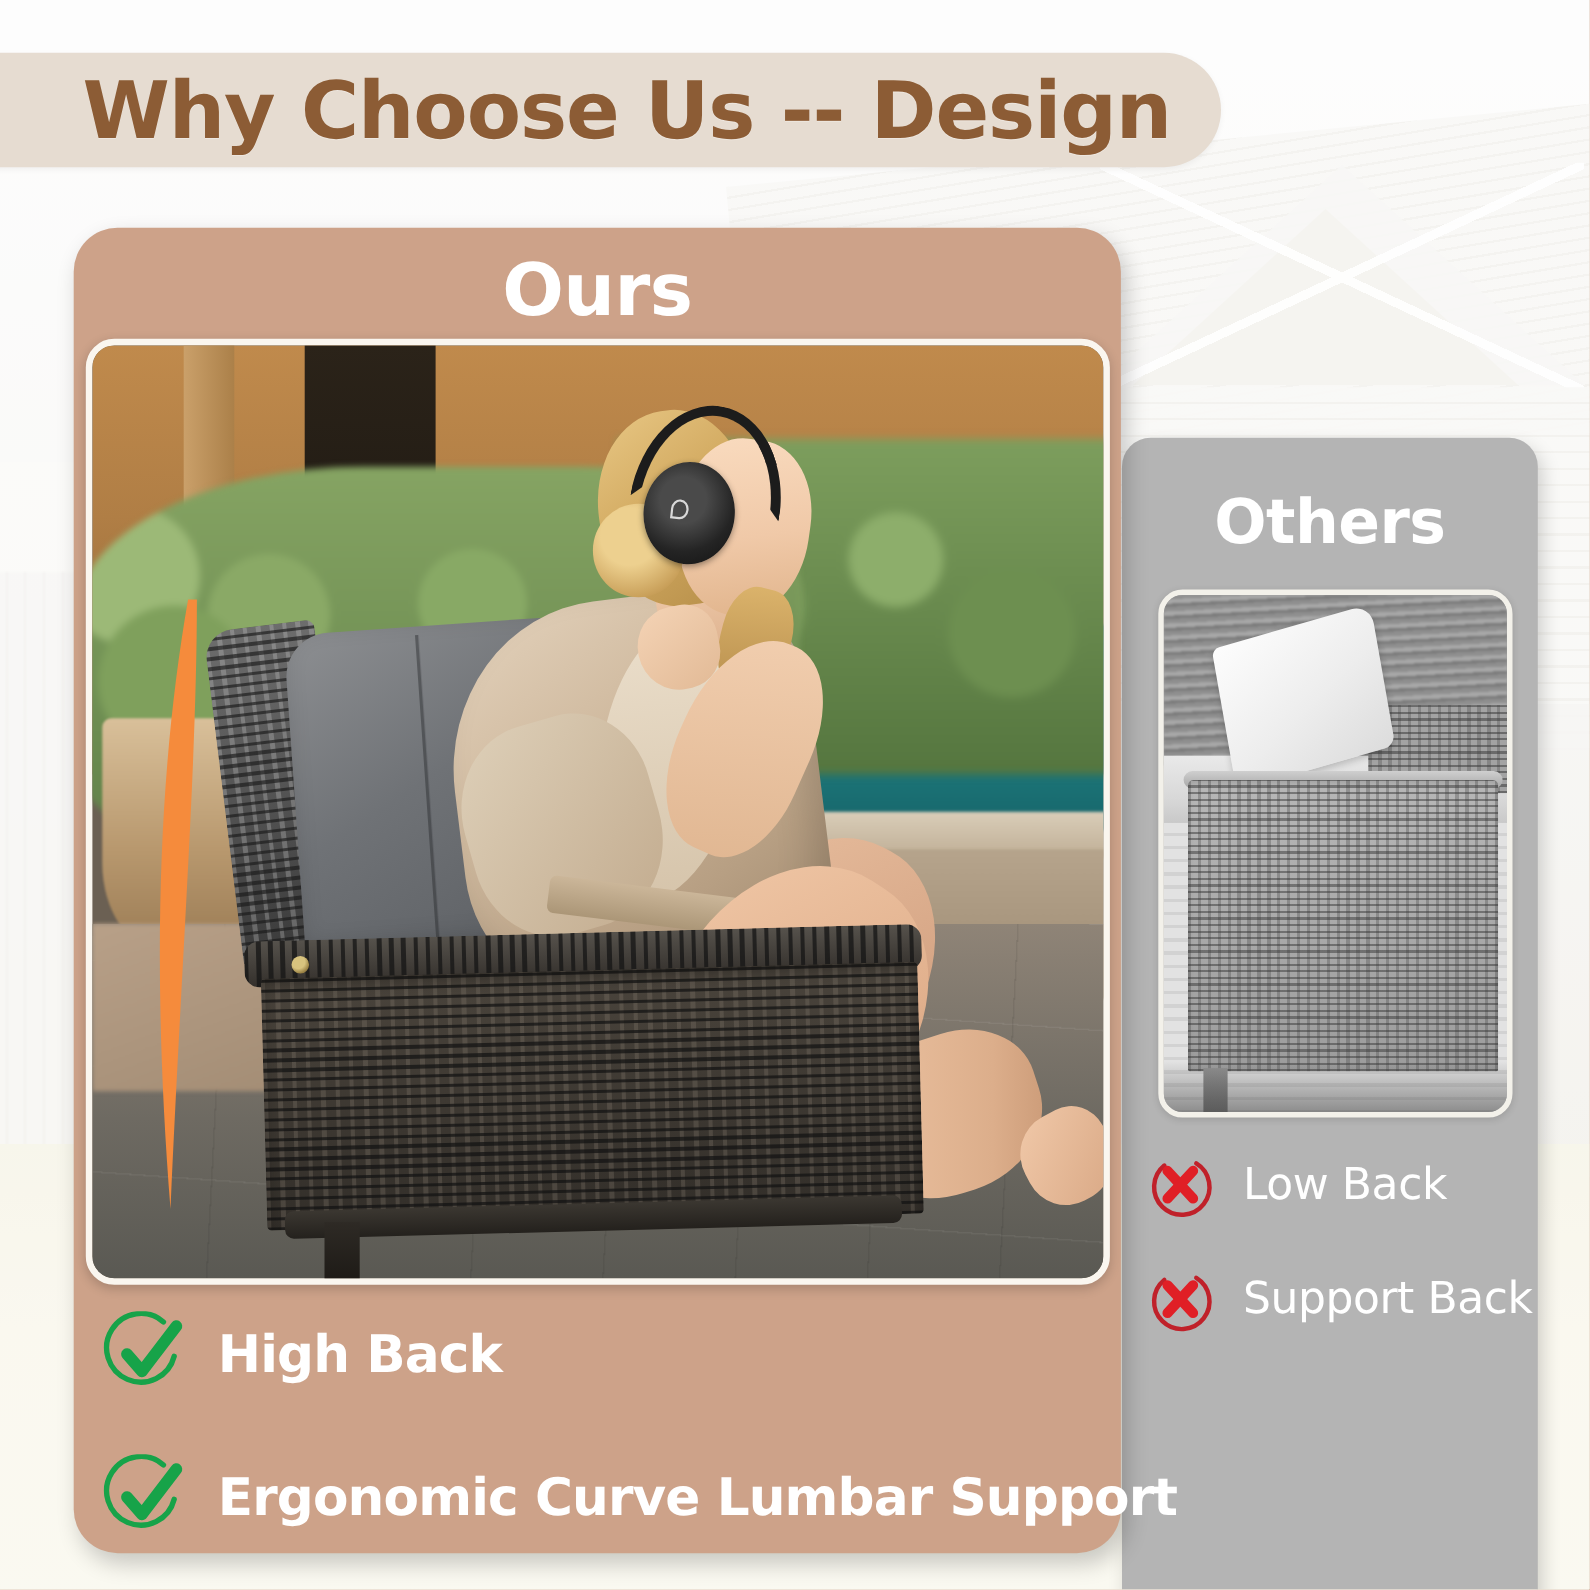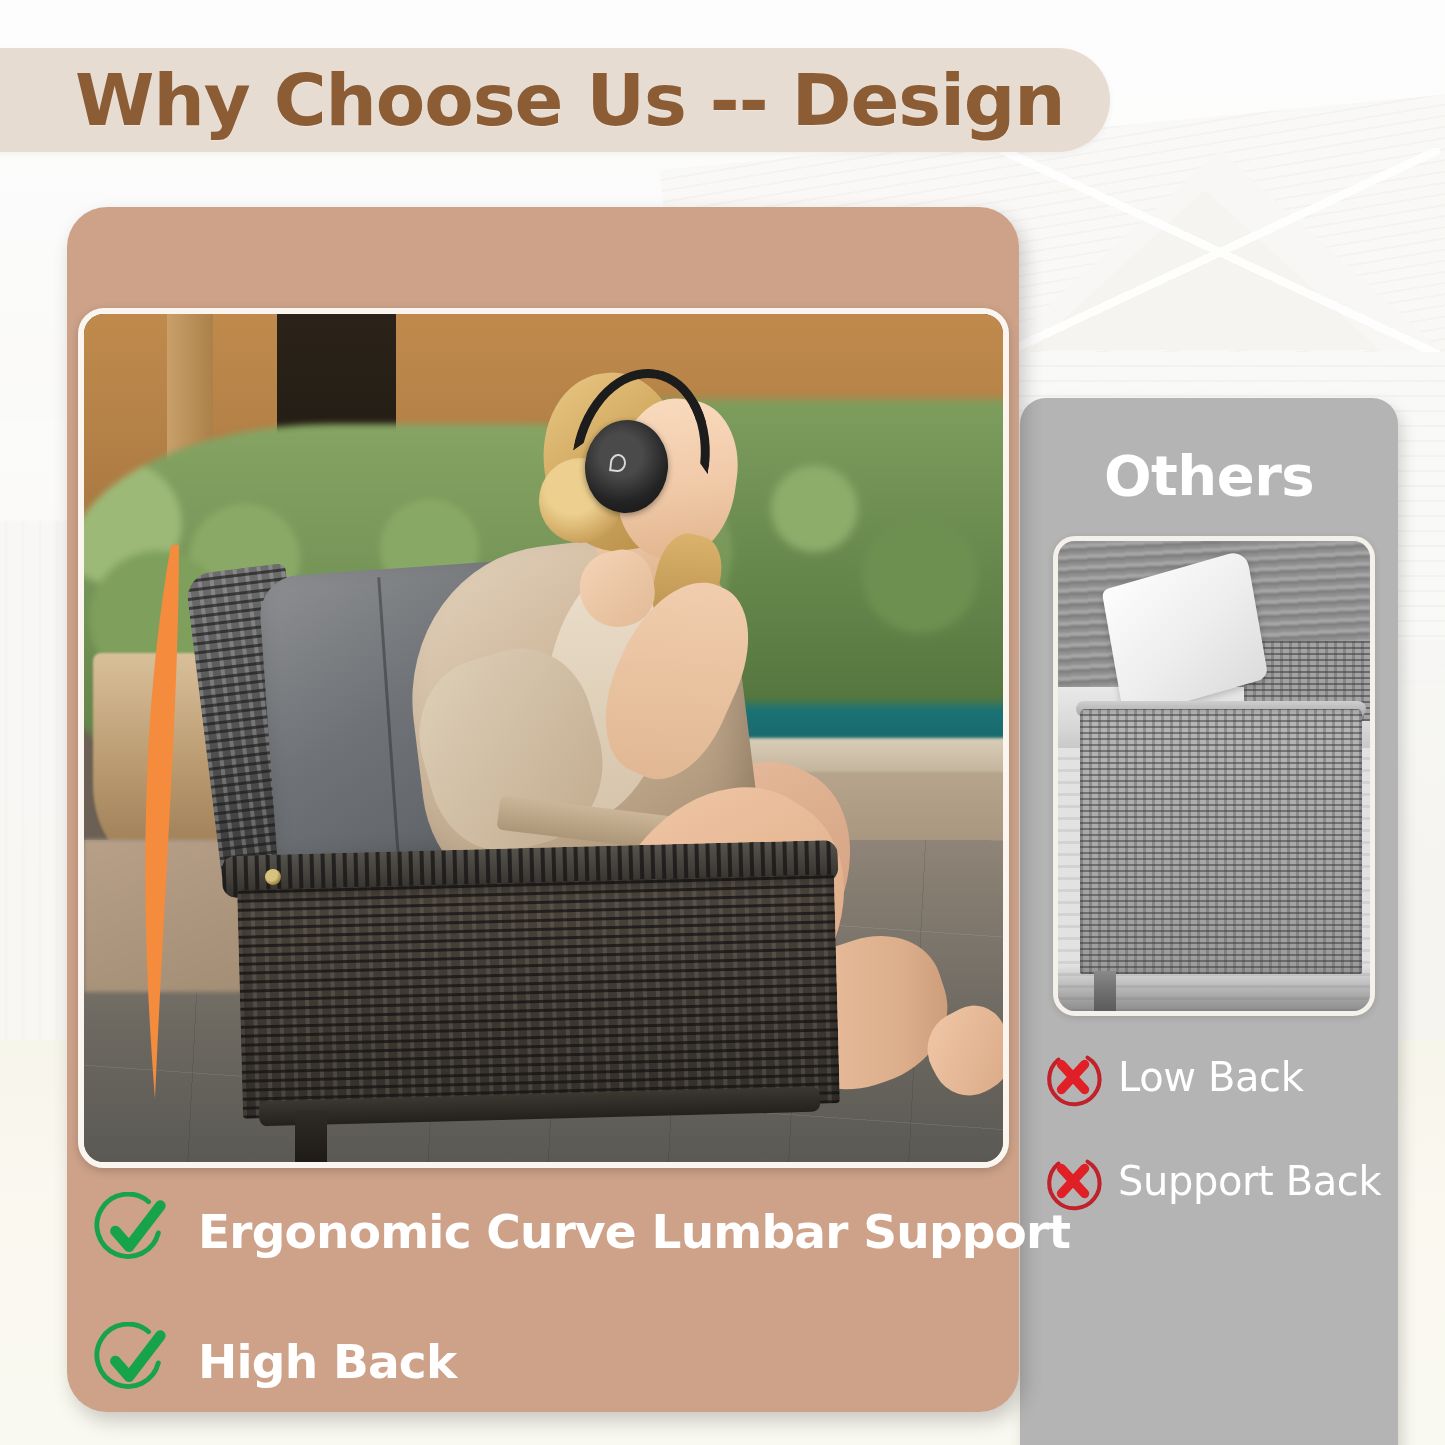--- a/index.html
+++ b/index.html
@@ -198,20 +198,21 @@
   }
 
   
   .others-list {
     position: absolute; left: 22px; top: 648px; width: 356px;
   }
   .x-row {
     display: flex; align-items: center;
     margin-bottom: 42px;
     height: 62px;
+    gap: 12px;
   }
   .x-icon { width: 62px; height: 62px; flex: 0 0 62px; }
   .x-label {
     margin-left: 14px;
     font-family: "DejaVu Sans", sans-serif;
     font-size: 40px;
     font-weight: 400;
     color: #ffffff;
     letter-spacing: -0.4px;
     white-space: nowrap;
@@ -581,20 +582,21 @@
 
     </div>
   </div>
 
   <div class="title-bar">
     <div class="title-text">Why Choose Us -- Design</div>
   </div>
 
   <div class="ours-panel">
 
+    <div class="ours-title">Ours</div>
 
     <div class="ours-photo">
       <div class="hp hp-wall"></div>
       <div class="hp hp-wall-col"></div>
       <div class="hp hp-wall-dark"></div>
       <div class="hp hp-pool"></div>
       <div class="hp hp-pool-edge"></div>
       <div class="hp hp-patio-upper"></div>
       <div class="hp hp-hedge2"></div>
       <div class="hp hp-hedge"></div>
@@ -641,29 +643,29 @@
 
     <div class="ours-list">
 
       <div class="c-row">
         <span class="c-icon">
           <svg viewBox="0 0 80 80" width="78" height="78" aria-hidden="true">
             <path d="M56 10 A32 32 0 1 0 66 42" fill="none" stroke="#17a349" stroke-width="5" stroke-linecap="round"></path>
             <path d="M22 40 L36 56 L68 14" fill="none" stroke="#17a349" stroke-width="11" stroke-linecap="round" stroke-linejoin="round"></path>
           </svg>
         </span>
-        <span class="c-label">Ergonomic Curve Lumbar Support</span>
+        <span class="c-label">High Back</span>
       </div>
 
       <div class="c-row">
         <span class="c-icon">
           <svg viewBox="0 0 80 80" width="78" height="78" aria-hidden="true">
             <path d="M56 10 A32 32 0 1 0 66 42" fill="none" stroke="#17a349" stroke-width="5" stroke-linecap="round"></path>
             <path d="M22 40 L36 56 L68 14" fill="none" stroke="#17a349" stroke-width="11" stroke-linecap="round" stroke-linejoin="round"></path>
           </svg>
         </span>
-        <span class="c-label">High Back</span>
+        <span class="c-label">Ergonomic Curve Lumbar Support</span>
       </div>
 
     </div>
   </div>
 
 </div>
 
 </body></html>

